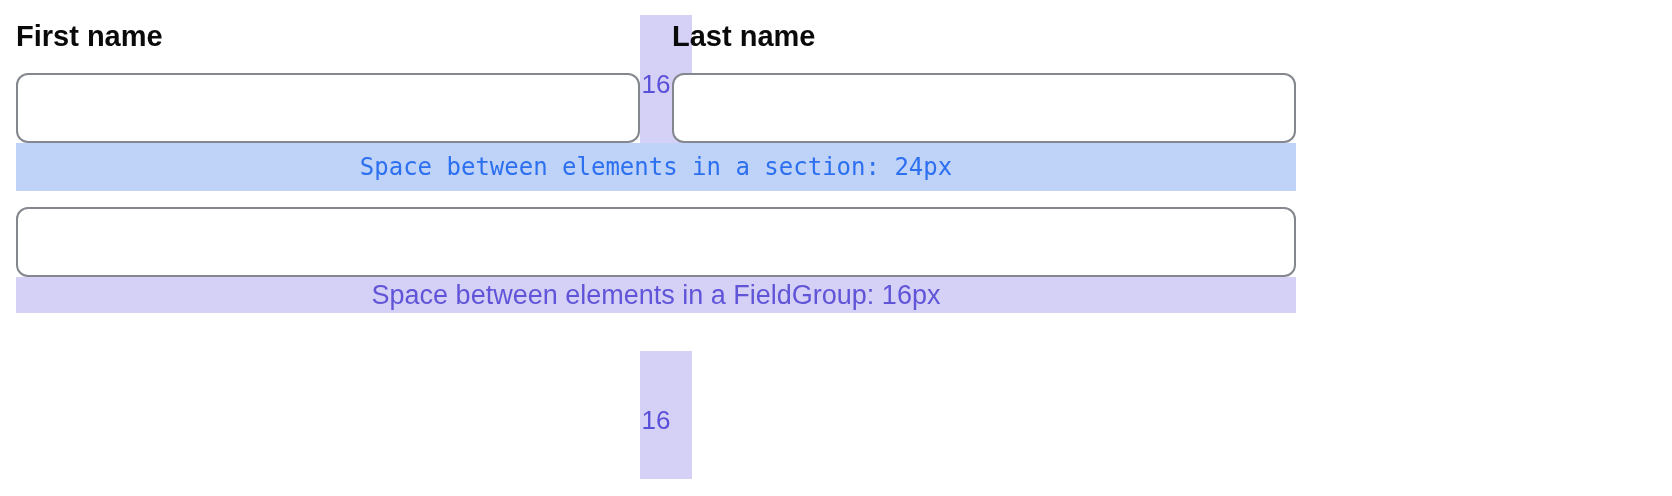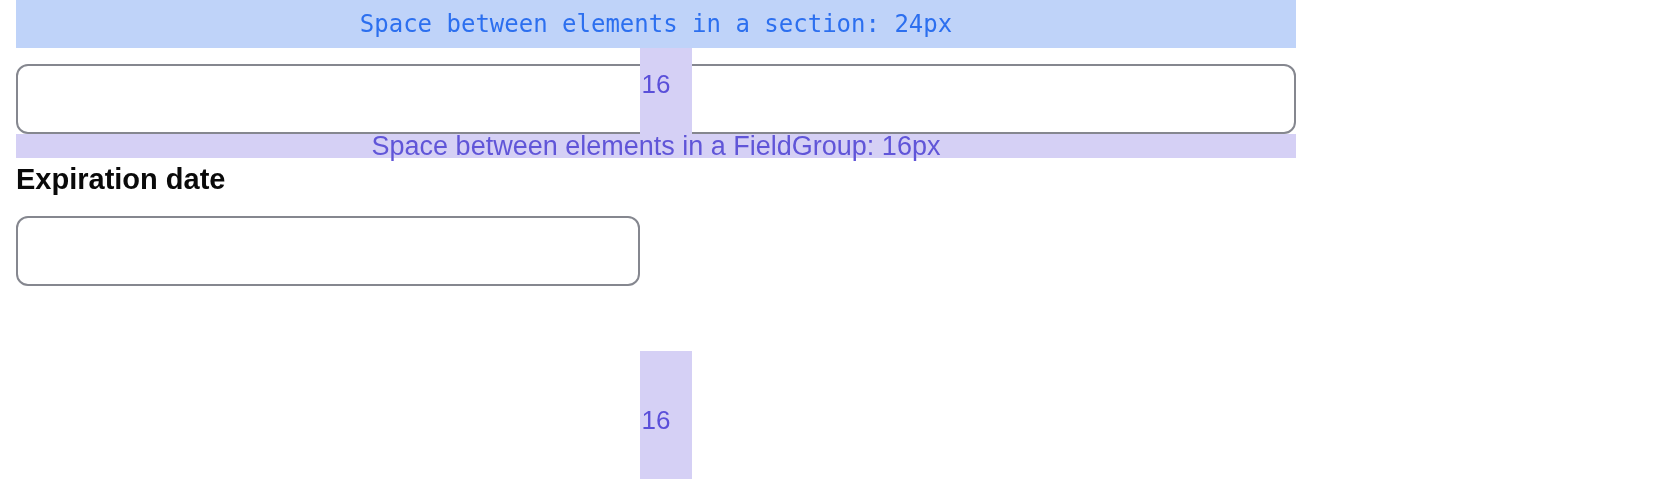--- a/index.html
+++ b/index.html
@@ -93,56 +93,62 @@
   .band.section {
     height: 48px;
     background: var(--band-blue);
   }
   .band.section .band-text {
     font-family: "DejaVu Sans Mono", "Liberation Mono", monospace;
     font-size: 24px;
     color: var(--text-blue);
   }
   .band.group {
-    height: 24px;
+    height: 36px;
     background: var(--band-lavender);
   }
   .band.group .band-text {
     font-size: 27px;
     color: var(--text-purple);
   }
 </style>
 </head>
 <body>
 
 <div class="page">
   <div class="content">
 
     <div class="vgap-band row1">
       <span class="vgap-num">16</span>
     </div>
 
+    <div class="row first">
+      <div>
+        <label class="field-label">First name</label>
+        <input class="text-input" type="text" value="" style="">
+      </div>
+      <div class="col3">
+        <label class="field-label">Last name</label>
+        <input class="text-input" type="text" value="" style="">
+      </div>
+    </div>
 
     <div class="band section">
       <span class="band-text">Space between elements in a section: 24px</span>
     </div>
 
     <div>
       <input class="text-input" type="text" value="" style="">
     </div>
 
     <div class="band group">
       <span class="band-text">Space between elements in a FieldGroup: 16px</span>
     </div>
 
     <div class="vgap-band row3">
       <span class="vgap-num">16</span>
     </div>
 
     <div class="row">
-      <div>
-        <label class="field-label">Expiration date</label>
-        <input class="text-input" type="text" value="" style="">
-      </div>
     </div>
 
   </div>
 </div>
 
 </body></html>

